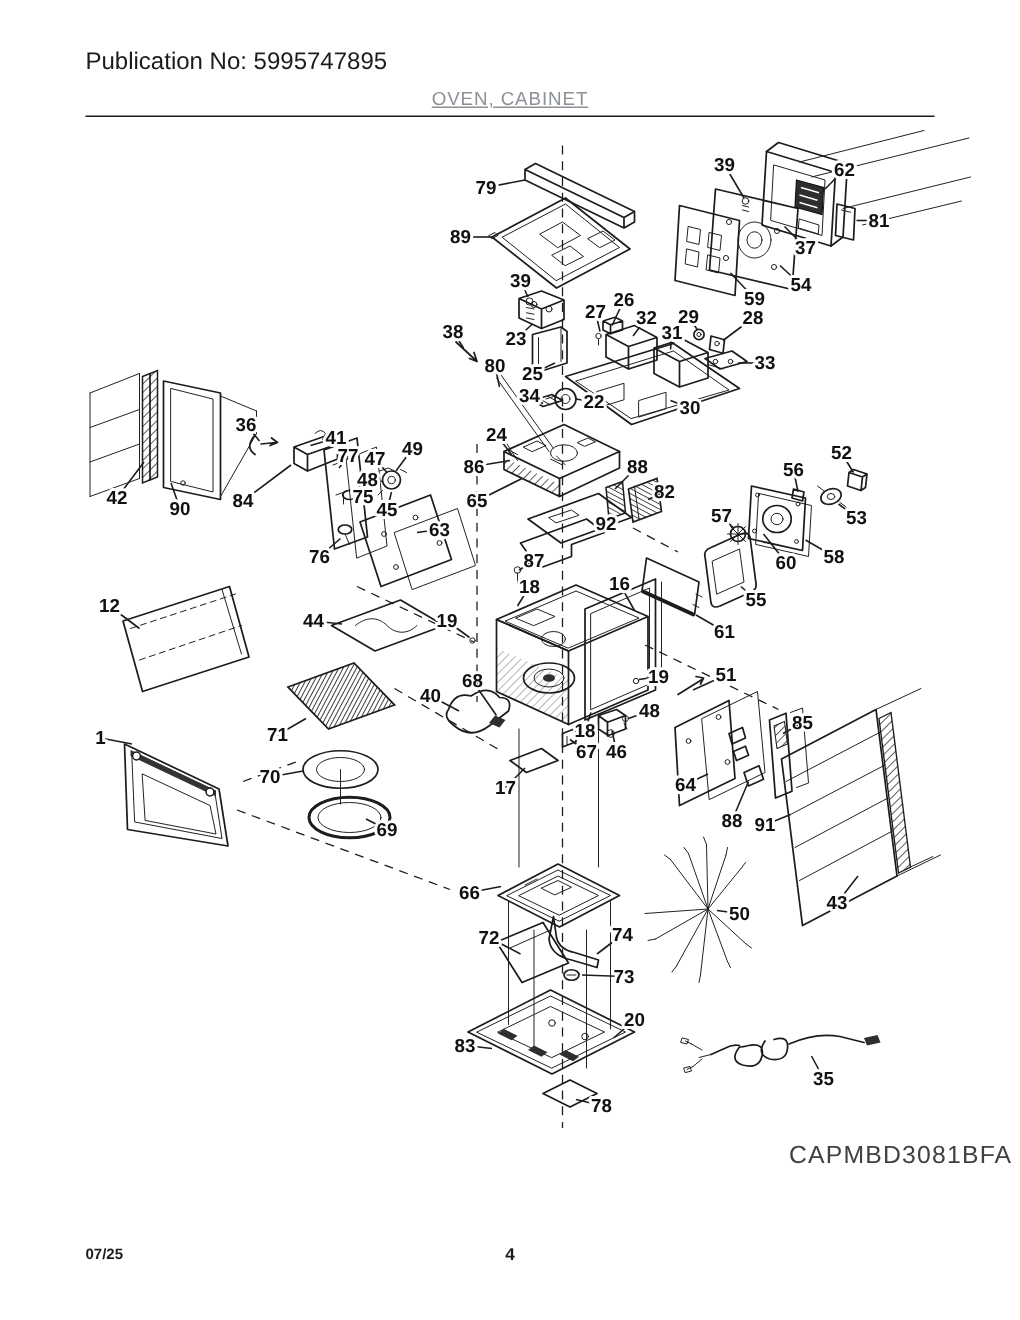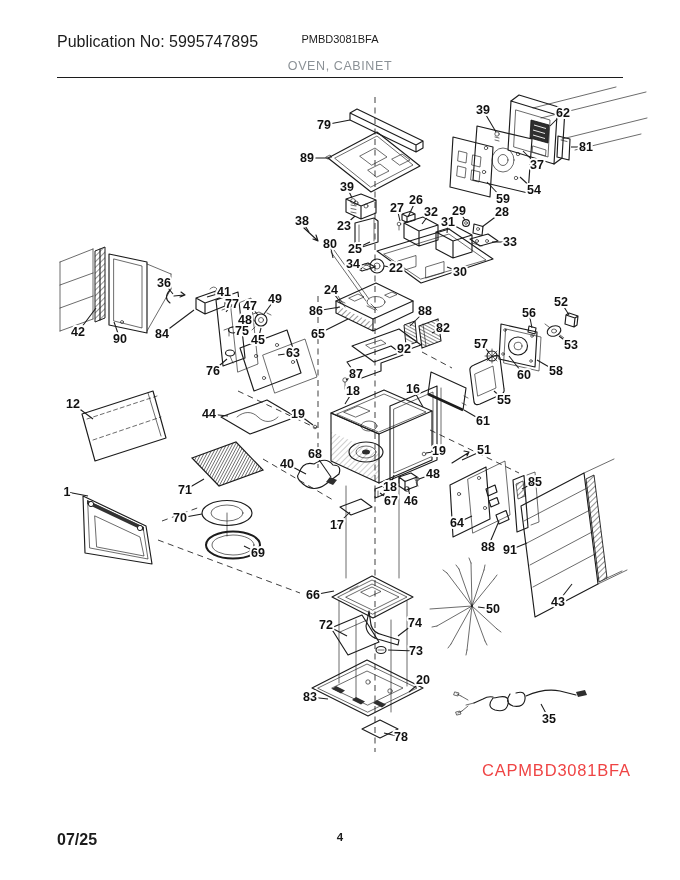--- a/index.html
+++ b/index.html
@@ -1,38 +1,37 @@
 <!DOCTYPE html>
 <html><head>
 <meta charset="utf-8">
 <style>
   html,body{margin:0;padding:0;background:#e8e8e8;}
   .page{position:relative;width:680px;height:880px;background:#ffffff;overflow:hidden;
         font-family:"Liberation Sans","DejaVu Sans",sans-serif;color:#1c1c1c;}
   .pub{position:absolute;left:57px;top:33px;font-size:16px;}
   .model{position:absolute;left:0;top:33px;width:680px;text-align:center;font-size:11px;}
-  .section{position:absolute;left:0;top:59px;width:680px;text-align:center;font-size:12.5px;letter-spacing:.6px;}
+  .section{position:absolute;left:0;top:59px;width:680px;text-align:center;font-size:12.5px;letter-spacing:.6px;text-decoration:underline;}
   .rule{position:absolute;left:57px;top:77px;width:566px;border-top:1.6px solid #1c1c1c;}
   .caption{position:absolute;left:482px;top:761px;font-size:16.5px;letter-spacing:.8px;}
-  .fdate{position:absolute;left:57px;top:831px;font-size:16px;font-weight:600;}
+  .fdate{position:absolute;left:57px;top:831px;font-size:10px;font-weight:600;}
   .fpage{position:absolute;left:0;top:831px;width:680px;text-align:center;font-size:11.5px;font-weight:600;}
   svg.art{position:absolute;left:0;top:0;}
   .ln{fill:none;stroke:#1c1c1c;stroke-width:1.15;stroke-linejoin:round;stroke-linecap:round;}
   .tn{fill:none;stroke:#1c1c1c;stroke-width:.65;stroke-linejoin:round;stroke-linecap:round;}
   .dsh{fill:none;stroke:#1c1c1c;stroke-width:.85;stroke-dasharray:6 4.5;}
   .leader{stroke:#1c1c1c;stroke-width:1.05;}
   .callout{font:bold 12.5px "Liberation Sans","DejaVu Sans",sans-serif;fill:#111;
            text-anchor:middle;paint-order:stroke;stroke:#fff;stroke-width:4px;stroke-linejoin:round;}
 </style>
 </head>
 <body>
 
 <div class="page">
   <div class="pub">Publication No: 5995747895</div>
-  <div class="model">PMBD3081BFA</div>
   <div class="section" id="sectionTitle" style="color: rgb(139, 145, 150);">OVEN, CABINET</div>
   <div class="rule"></div>
 
   <svg class="art" width="680" height="880" viewBox="0 0 680 880">
     <defs>
       <pattern id="hatchA" patternUnits="userSpaceOnUse" width="4" height="4" patternTransform="rotate(45)">
         <path d="M0,0 L0,4" stroke="#3a3a3a" stroke-width="1.1"></path>
       </pattern>
       <pattern id="hatchDense" patternUnits="userSpaceOnUse" width="2.6" height="2.6" patternTransform="rotate(28)">
         <path d="M0,0 L0,2.6" stroke="#2b2b2b" stroke-width="1.2"></path>
@@ -452,16 +451,16 @@
         <text x="326" y="629.2" class="callout">72</text>
         <text x="415" y="627.2" class="callout">74</text>
         <text x="416" y="655.2" class="callout">73</text>
         <text x="423" y="684.2" class="callout">20</text>
         <text x="310" y="701.2" class="callout">83</text>
         <text x="401" y="741.2" class="callout">78</text>
         <text x="549" y="723.2" class="callout">35</text>
       </g>
   </svg>
 
-  <div class="caption" id="capText" style="color: #ef4444;">CAPMBD3081BFA</div>
+  <div class="caption" id="capText" style="color: #404040; margin-left: 44px;">CAPMBD3081BFA</div>
   <div class="fdate">07/25</div>
   <div class="fpage">4</div>
 </div>
 
 </body></html>

